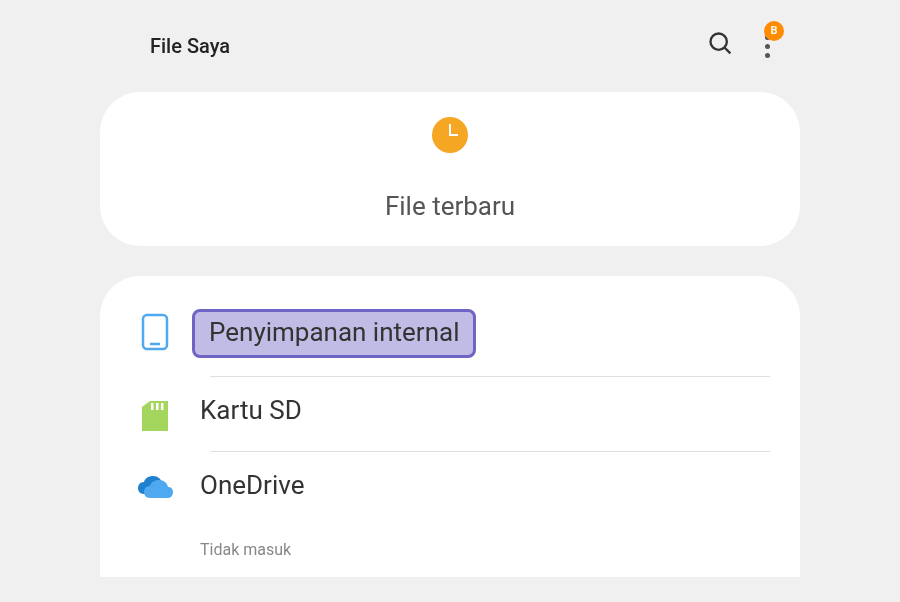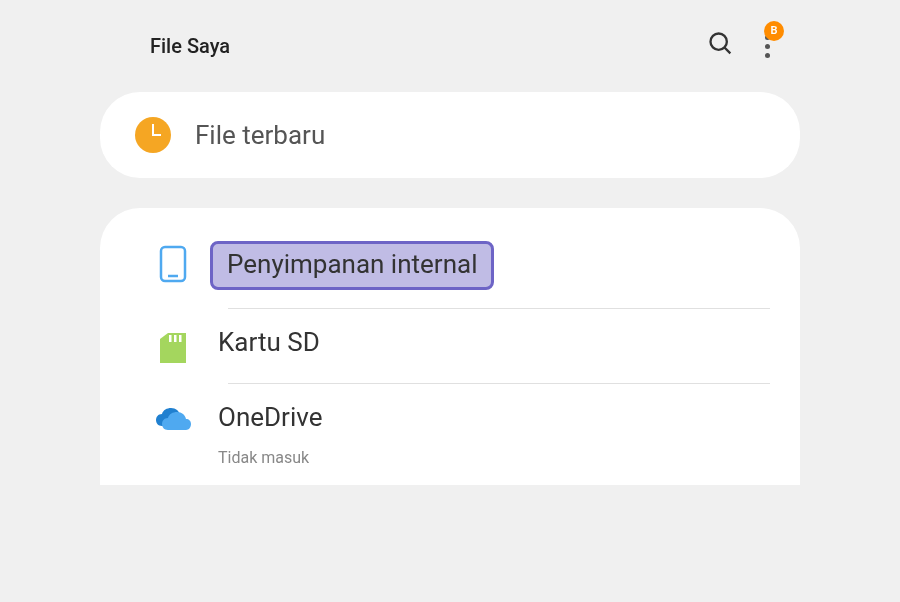--- a/index.html
+++ b/index.html
@@ -64,22 +64,23 @@
     }
     .card {
       background: white;
       border-radius: 40px;
       margin-bottom: 30px;
     }
     .recent-card {
       padding: 25px 35px;
       display: flex;
       align-items: center;
-      gap: 24px;
-      cursor: pointer;
+      gap: 38px;
+      cursor: pointer;
+      flex-direction: column;
     }
     .clock-icon {
       width: 36px;
       height: 36px;
       background: #f5a623;
       border-radius: 50%;
       position: relative;
       flex-shrink: 0;
     }
     .clock-icon::before {
@@ -100,21 +101,21 @@
       background: white;
       top: 17px;
       left: 17px;
     }
     .item-label-light {
       font-size: 26px;
       color: #555;
       font-weight: 400;
     }
     .storage-card {
-      padding: 15px 30px 0 48px;
+      padding: 15px 30px 0 30px;
       border-radius: 40px 40px 0 0;
     }
     .storage-item {
       display: flex;
       align-items: flex-start;
       padding: 18px 5px;
       cursor: pointer;
     }
     .icon-wrapper {
       width: 40px;
@@ -142,20 +143,21 @@
       font-weight: 400;
     }
     .item-sublabel {
       font-size: 16px;
       color: #888;
       margin-top: 16px;
     }
     .item-text-col {
       display: flex;
       flex-direction: column;
+      gap: 24px;
     }
   </style>
 </head>
 <body>
 
 <div class="container">
   <div class="header">
     <div class="title">File Saya</div>
     <div class="header-icons">
       <div class="search-icon">

